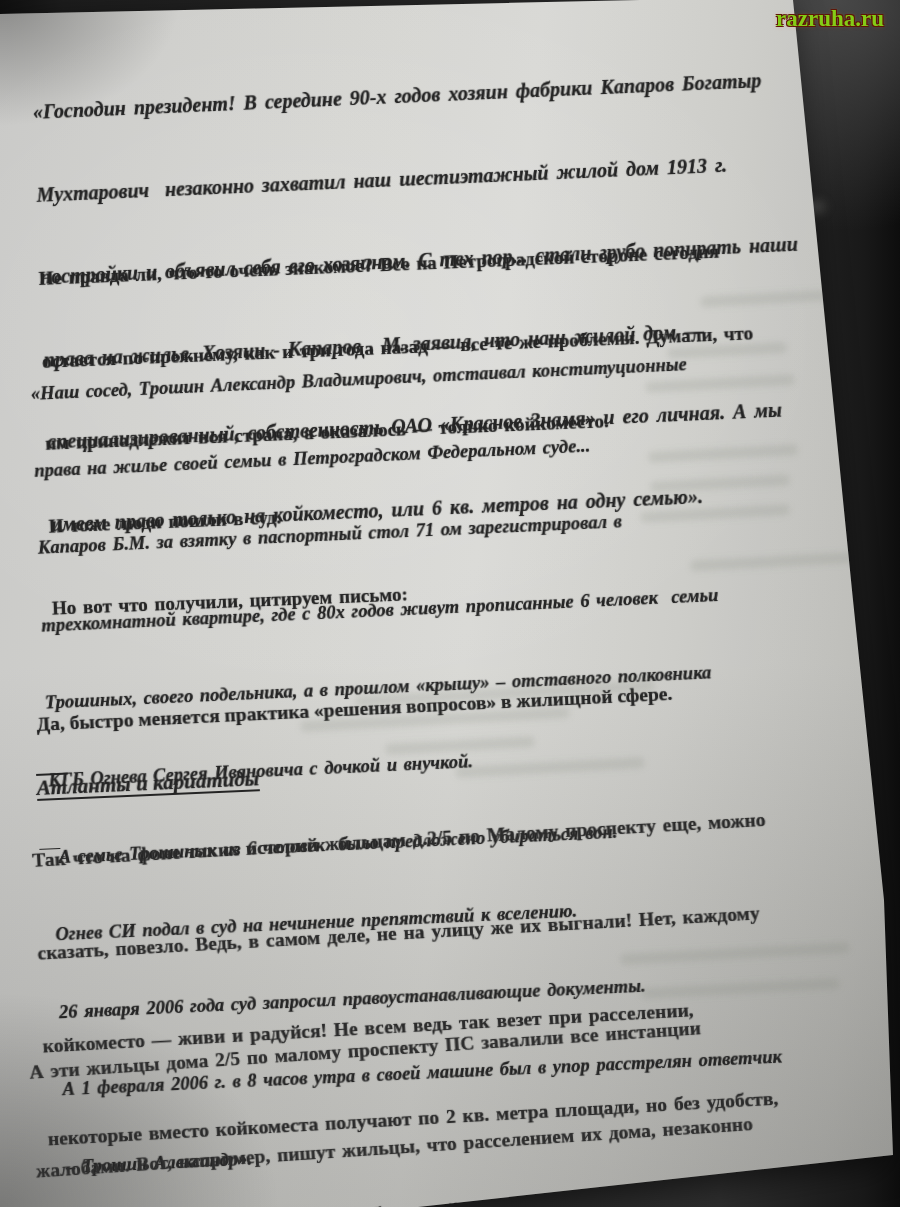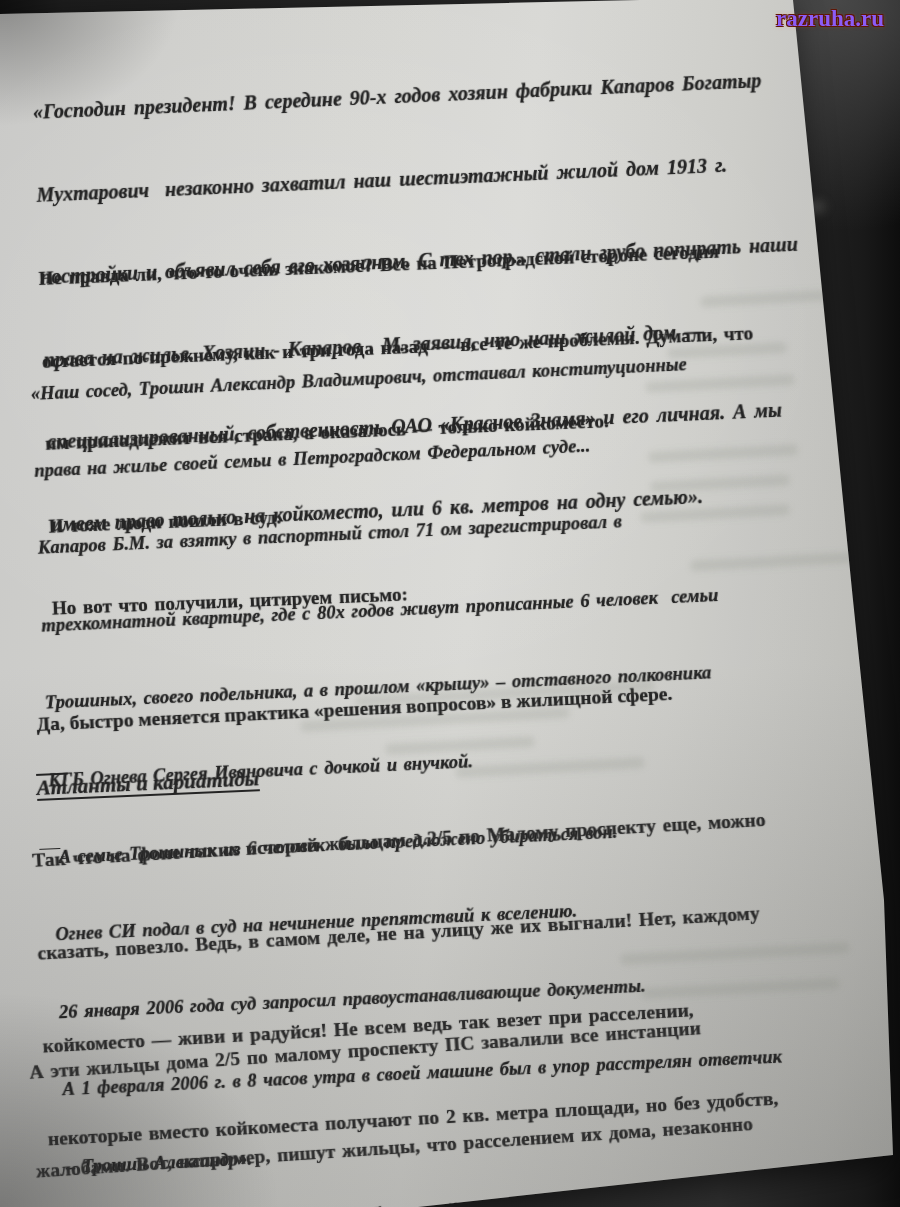--- a/index.html
+++ b/index.html
@@ -137,13 +137,13 @@
     <div class="ghost" style="left:690px;top:556px;width:170px;"></div>
     <div class="ghost" style="left:355px;top:688px;width:300px;"></div>
     <div class="ghost" style="left:300px;top:714px;width:270px;"></div>
     <div class="ghost" style="left:385px;top:740px;width:150px;"></div>
     <div class="ghost" style="left:455px;top:762px;width:190px;"></div>
     <div class="ghost" style="left:620px;top:948px;width:230px;"></div>
     <div class="ghost" style="left:640px;top:983px;width:200px;"></div>
   </div>
 </div>
 
-<div class="watermark" title="razruha.ru" style="color: #8b5cf6;">razruha.ru</div>
+<div class="watermark" title="razruha.ru" style="color: #84cc16;">razruha.ru</div>
 
 </body></html>

